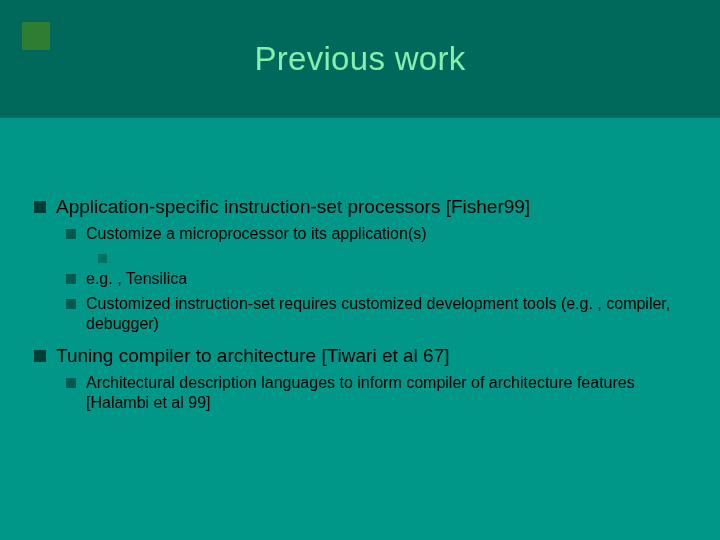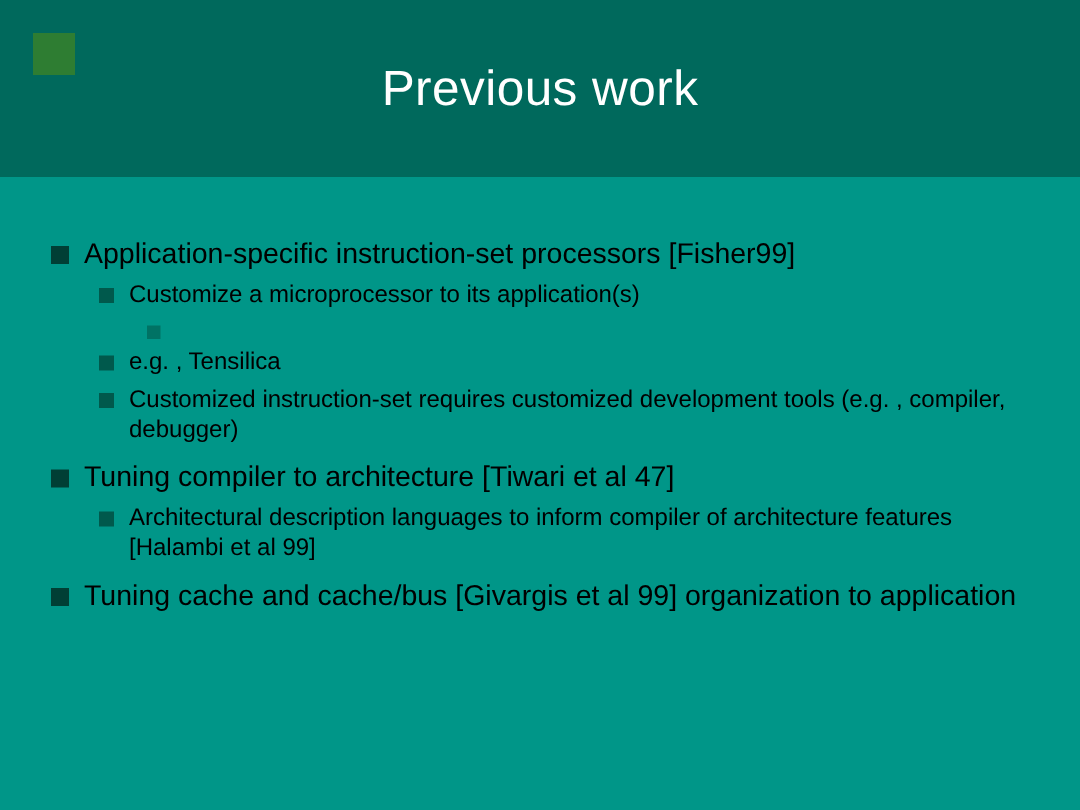--- a/index.html
+++ b/index.html
@@ -20,28 +20,29 @@
   .title-accent {
     position: absolute;
     left: 22px;
     top: 22px;
     width: 28px;
     height: 28px;
     background: #2e7d32;
   }
   .title-text {
     font-size: 33px;
-    color: #ffffff;
+    color: #86efac;
     font-weight: 400;
     letter-spacing: 0.3px;
   }
   .content {
     padding: 30px 34px 10px 34px;
     font-size: 19px;
     line-height: 1.25;
+    margin-top: 37px;
   }
   .b1 { padding-left: 0; }
   .b2 { padding-left: 32px; font-size: 16px; }
   .b3 { padding-left: 64px; font-size: 15.5px; }
   .item {
     display: flex;
     align-items: flex-start;
     margin: 5px 0;
   }
   .b1.item { margin-top: 10px; }
@@ -90,28 +91,24 @@
       <span class="txt">e.g. , Tensilica</span>
     </div>
     <div class="item b2">
       <span class="sq"></span>
       <span class="txt">Customized instruction-set requires customized development tools (e.g. , compiler, debugger)</span>
     </div>
   </div>
 
   <div class="item b1">
     <span class="sq"></span>
-    <span class="txt">Tuning compiler to architecture [Tiwari et al 47]</span>
+    <span class="txt">Tuning compiler to architecture [Tiwari et al 67]</span>
   </div>
 
   <div class="sub-group">
     <div class="item b2">
       <span class="sq"></span>
       <span class="txt">Architectural description languages to inform compiler of architecture features [Halambi et al 99]</span>
     </div>
   </div>
 
-  <div class="item b1">
-    <span class="sq"></span>
-    <span class="txt">Tuning cache and cache/bus [Givargis et al 99] organization to application</span>
-  </div>
 
 </div>
 
 </body></html>

